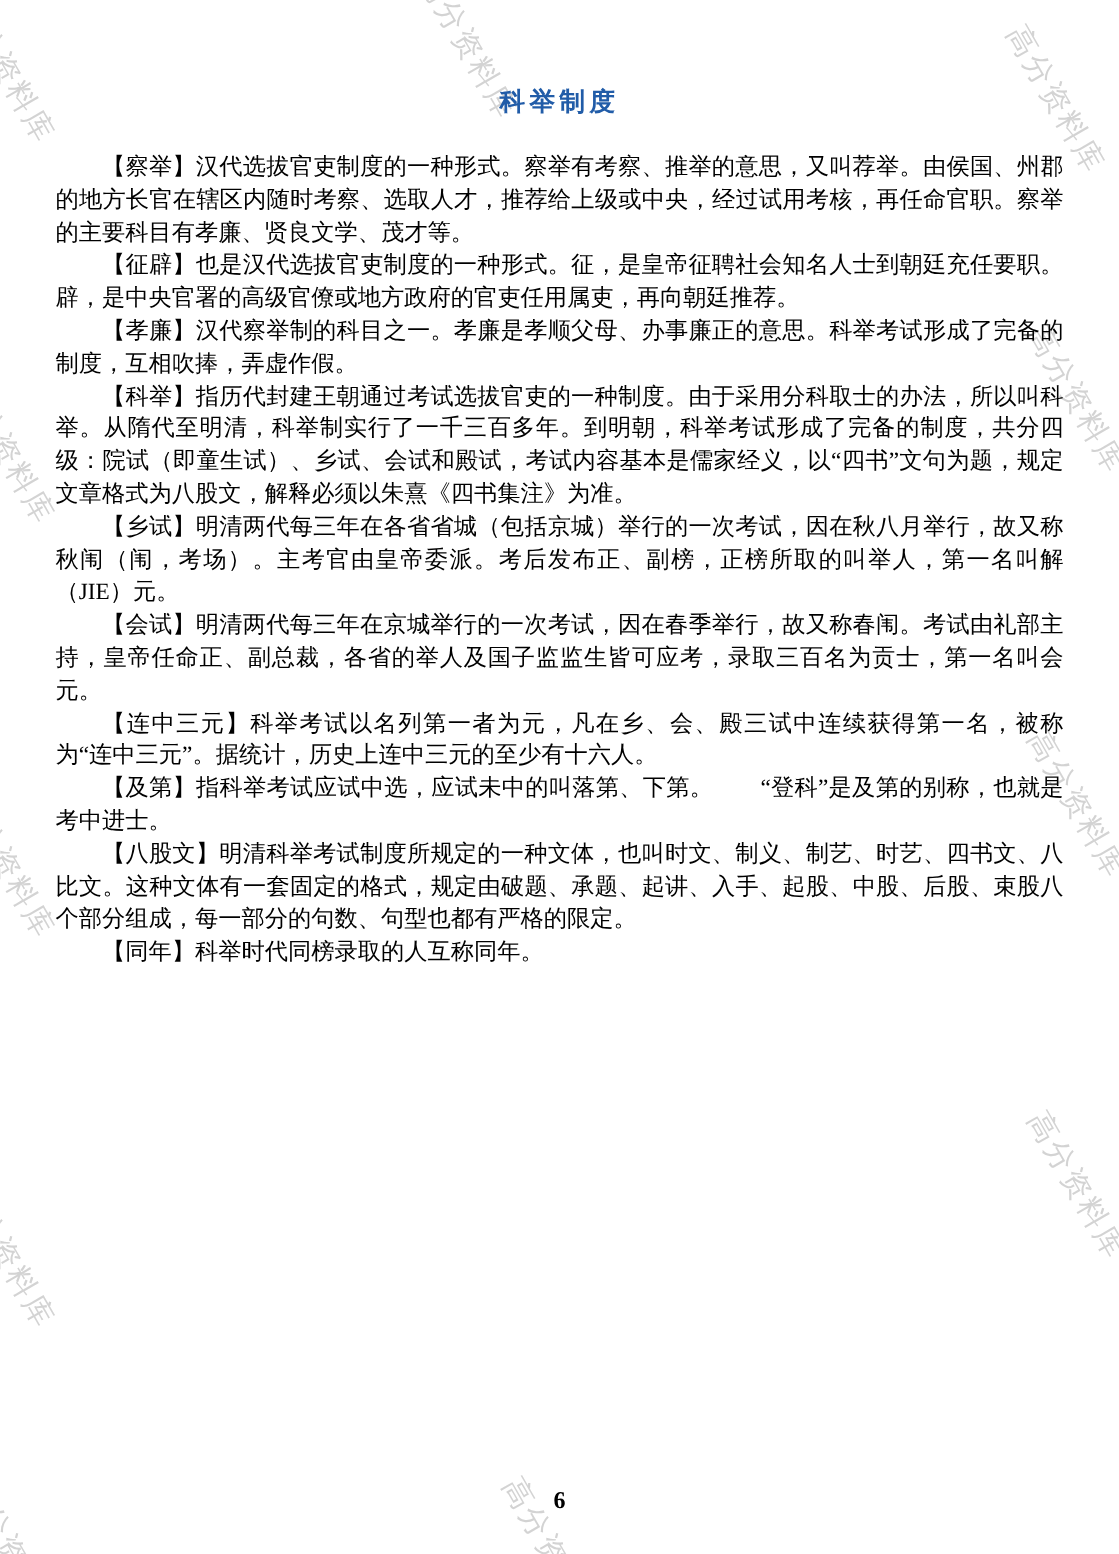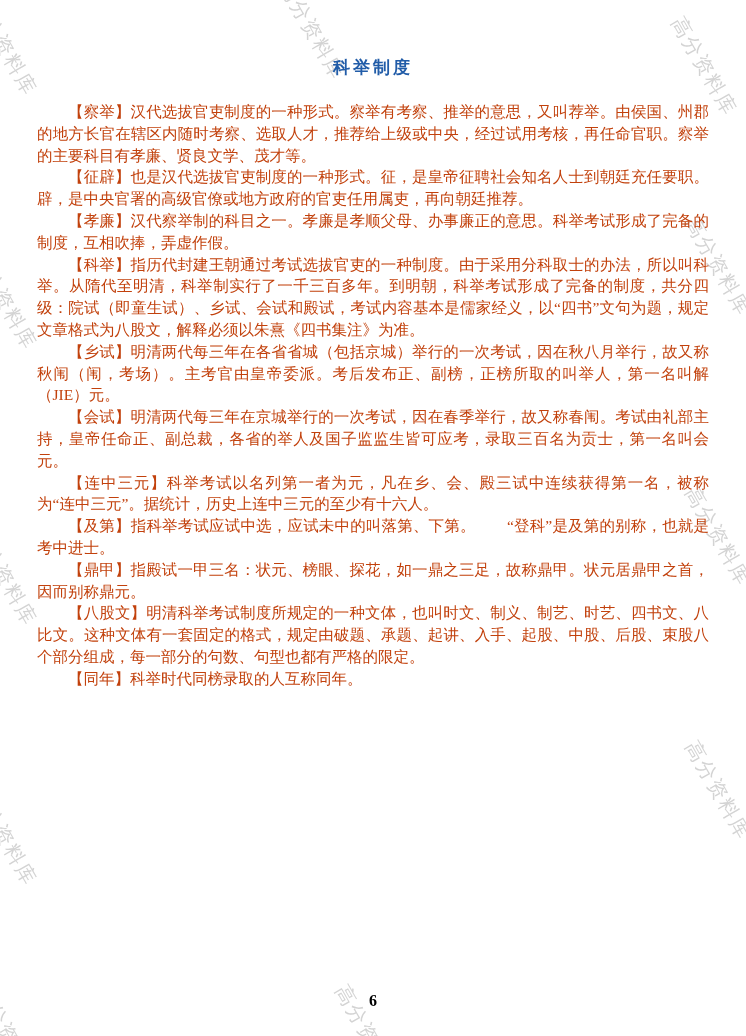--- a/index.html
+++ b/index.html
@@ -28,21 +28,21 @@
     font-size:17px;
     font-weight:bold;
     letter-spacing:3px;
   }
   .para{
     margin:0;
     font-size:15.5px;
     line-height:21.8px;
     text-align:justify;
     text-indent:2em;
-    color:#c2410c;
+    color:#000000;
   }
   .pageno{
     position:absolute;left:0;top:992px;width:746px;
     text-align:center;
     font-weight:bold;
     font-size:16px;
     color:#000;
   }
 </style>
 </head>
@@ -63,18 +63,17 @@
 <div class="page">
   <h1 class="title" style="color: rgb(33, 92, 168);">科举制度</h1>
   <p class="para">【察举】汉代选拔官吏制度的一种形式。察举有考察、推举的意思，又叫荐举。由侯国、州郡的地方长官在辖区内随时考察、选取人才，推荐给上级或中央，经过试用考核，再任命官职。察举的主要科目有孝廉、贤良文学、茂才等。</p>
   <p class="para">【征辟】也是汉代选拔官吏制度的一种形式。征，是皇帝征聘社会知名人士到朝廷充任要职。辟，是中央官署的高级官僚或地方政府的官吏任用属吏，再向朝廷推荐。</p>
   <p class="para">【孝廉】汉代察举制的科目之一。孝廉是孝顺父母、办事廉正的意思。科举考试形成了完备的制度，互相吹捧，弄虚作假。</p>
   <p class="para">【科举】指历代封建王朝通过考试选拔官吏的一种制度。由于采用分科取士的办法，所以叫科举。从隋代至明清，科举制实行了一千三百多年。到明朝，科举考试形成了完备的制度，共分四级：院试（即童生试）、乡试、会试和殿试，考试内容基本是儒家经义，以“四书”文句为题，规定文章格式为八股文，解释必须以朱熹《四书集注》为准。</p>
   <p class="para">【乡试】明清两代每三年在各省省城（包括京城）举行的一次考试，因在秋八月举行，故又称秋闱（闱，考场）。主考官由皇帝委派。考后发布正、副榜，正榜所取的叫举人，第一名叫解（JIE）元。</p>
   <p class="para">【会试】明清两代每三年在京城举行的一次考试，因在春季举行，故又称春闱。考试由礼部主持，皇帝任命正、副总裁，各省的举人及国子监监生皆可应考，录取三百名为贡士，第一名叫会元。</p>
   <p class="para">【连中三元】科举考试以名列第一者为元，凡在乡、会、殿三试中连续获得第一名，被称为“连中三元”。据统计，历史上连中三元的至少有十六人。</p>
   <p class="para">【及第】指科举考试应试中选，应试未中的叫落第、下第。　　“登科”是及第的别称，也就是考中进士。</p>
-  <p class="para">【鼎甲】指殿试一甲三名：状元、榜眼、探花，如一鼎之三足，故称鼎甲。状元居鼎甲之首，因而别称鼎元。</p>
   <p class="para">【八股文】明清科举考试制度所规定的一种文体，也叫时文、制义、制艺、时艺、四书文、八比文。这种文体有一套固定的格式，规定由破题、承题、起讲、入手、起股、中股、后股、束股八个部分组成，每一部分的句数、句型也都有严格的限定。</p>
   <p class="para">【同年】科举时代同榜录取的人互称同年。</p>
 </div>
 
 <div class="pageno">6</div>
 
 </body></html>

